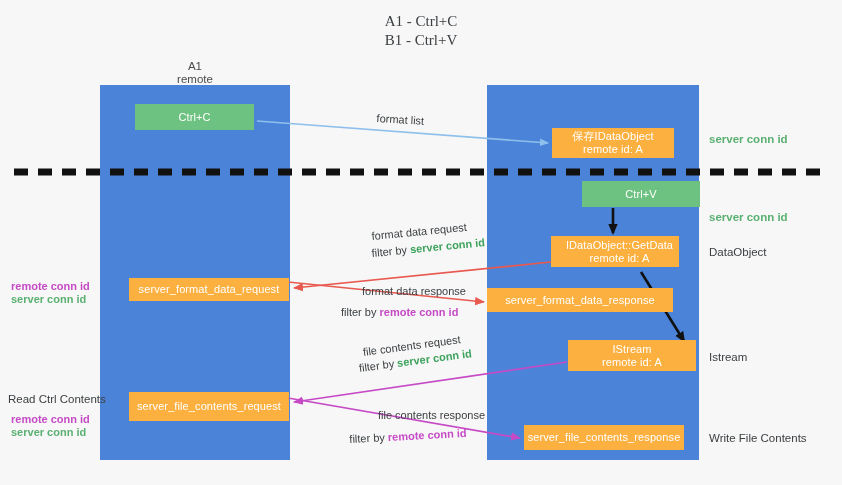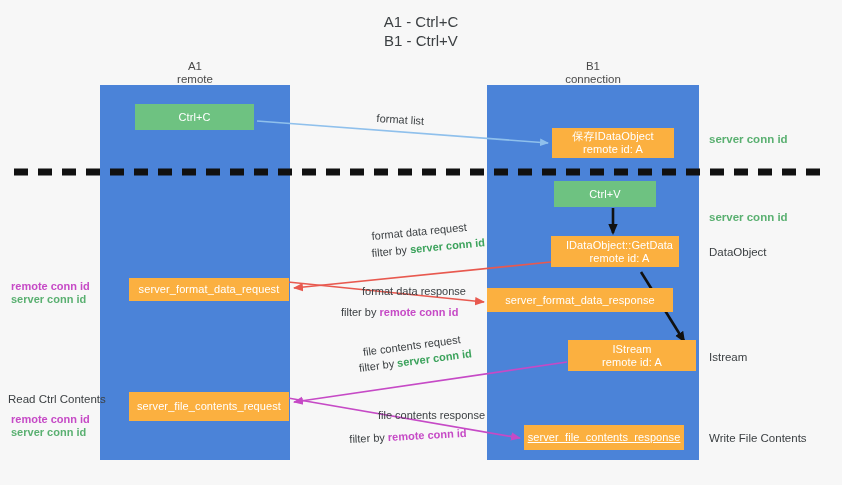--- a/index.html
+++ b/index.html
@@ -33,20 +33,21 @@
 
   
   .title-block {
     position: absolute;
     left: 0; top: 12px;
     width: 842px;
     text-align: center;
     font-size: 15px;
     line-height: 19px;
     color: #3c4043;
+    font-family: Liberation Serif, serif;
   }
   .title-block div { white-space: pre; }
 
   
   .lane-head {
     position: absolute;
     text-align: center;
     font-size: 11.5px;
     line-height: 13px;
     color: #4a4a4a;
@@ -112,24 +113,20 @@
 
   <div class="title-block">
     <div>A1 - Ctrl+C</div>
     <div>B1 - Ctrl+V</div>
   </div>
 
   <div class="lane-head" style="left:100px; top:60px; width:190px;">
     <div>A1</div>
     <div>remote</div>
   </div>
-  <div class="lane-head" style="left:487px; top:60px; width:212px;">
-    <div>B1</div>
-    <div>connection</div>
-  </div>
 
   <div class="lane" style="left:100px; top:85px; width:190px; height:375px;"></div>
   <div class="lane" style="left:487px; top:85px; width:212px; height:375px;"></div>
 
   <svg class="layer" viewBox="0 0 842 485">
     <defs>
       <marker id="ah-blue" markerWidth="9" markerHeight="9" refX="8" refY="4.5" orient="auto" markerUnits="userSpaceOnUse">
         <path d="M0,0.7 L9,4.5 L0,8.3 Z" fill="#8fc0ec"></path>
       </marker>
       <marker id="ah-red" markerWidth="10" markerHeight="10" refX="9" refY="5" orient="auto" markerUnits="userSpaceOnUse">
@@ -162,21 +159,21 @@
 
   <div class="box green" style="left:135px; top:104px; width:119px; height:26px;">
     <span>Ctrl+C</span>
   </div>
 
   <div class="box orange" style="left:552px; top:128px; width:122px; height:30px;">
     <span>保存IDataObject</span>
     <span class="l2">remote id: A</span>
   </div>
 
-  <div class="box green" style="left:554px; top:181px; width:102px; height:26px;align-items:center;">
+  <div class="box green" style="left:582px; top:181px; width:118px; height:26px;align-items:center;">
     <span>Ctrl+V</span>
   </div>
 
   <div class="box orange" style="left:551px; top:236px; width:128px; height:31px;padding-left:9px;">
     <span>IDataObject::GetData</span>
     <span class="l2">remote id: A</span>
   </div>
 
   <div class="box orange" style="left:129px; top:278px; width:160px; height:23px;">
     <span>server_format_data_request</span>
@@ -188,21 +185,21 @@
 
   <div class="box orange" style="left:568px; top:340px; width:128px; height:31px;">
     <span>IStream</span>
     <span class="l2">remote id: A</span>
   </div>
 
   <div class="box orange" style="left:129px; top:392px; width:160px; height:29px;">
     <span>server_file_contents_request</span>
   </div>
 
-  <div class="box orange" style="left:524px; top:425px; width:160px; height:25px;text-decoration:underline;">
+  <div class="box orange" style="left:524px; top:425px; width:160px; height:25px;">
     <span>server_file_contents_response</span>
   </div>
 
   <div class="lbl rot" style="left:377px; top:111px; transform: rotate(3.5deg);">
     <span>format list</span>
   </div>
 
   <div class="lbl rot" style="left:371px; top:229px; transform: rotate(-5.5deg);">
     <span>format data request</span>
   </div>

